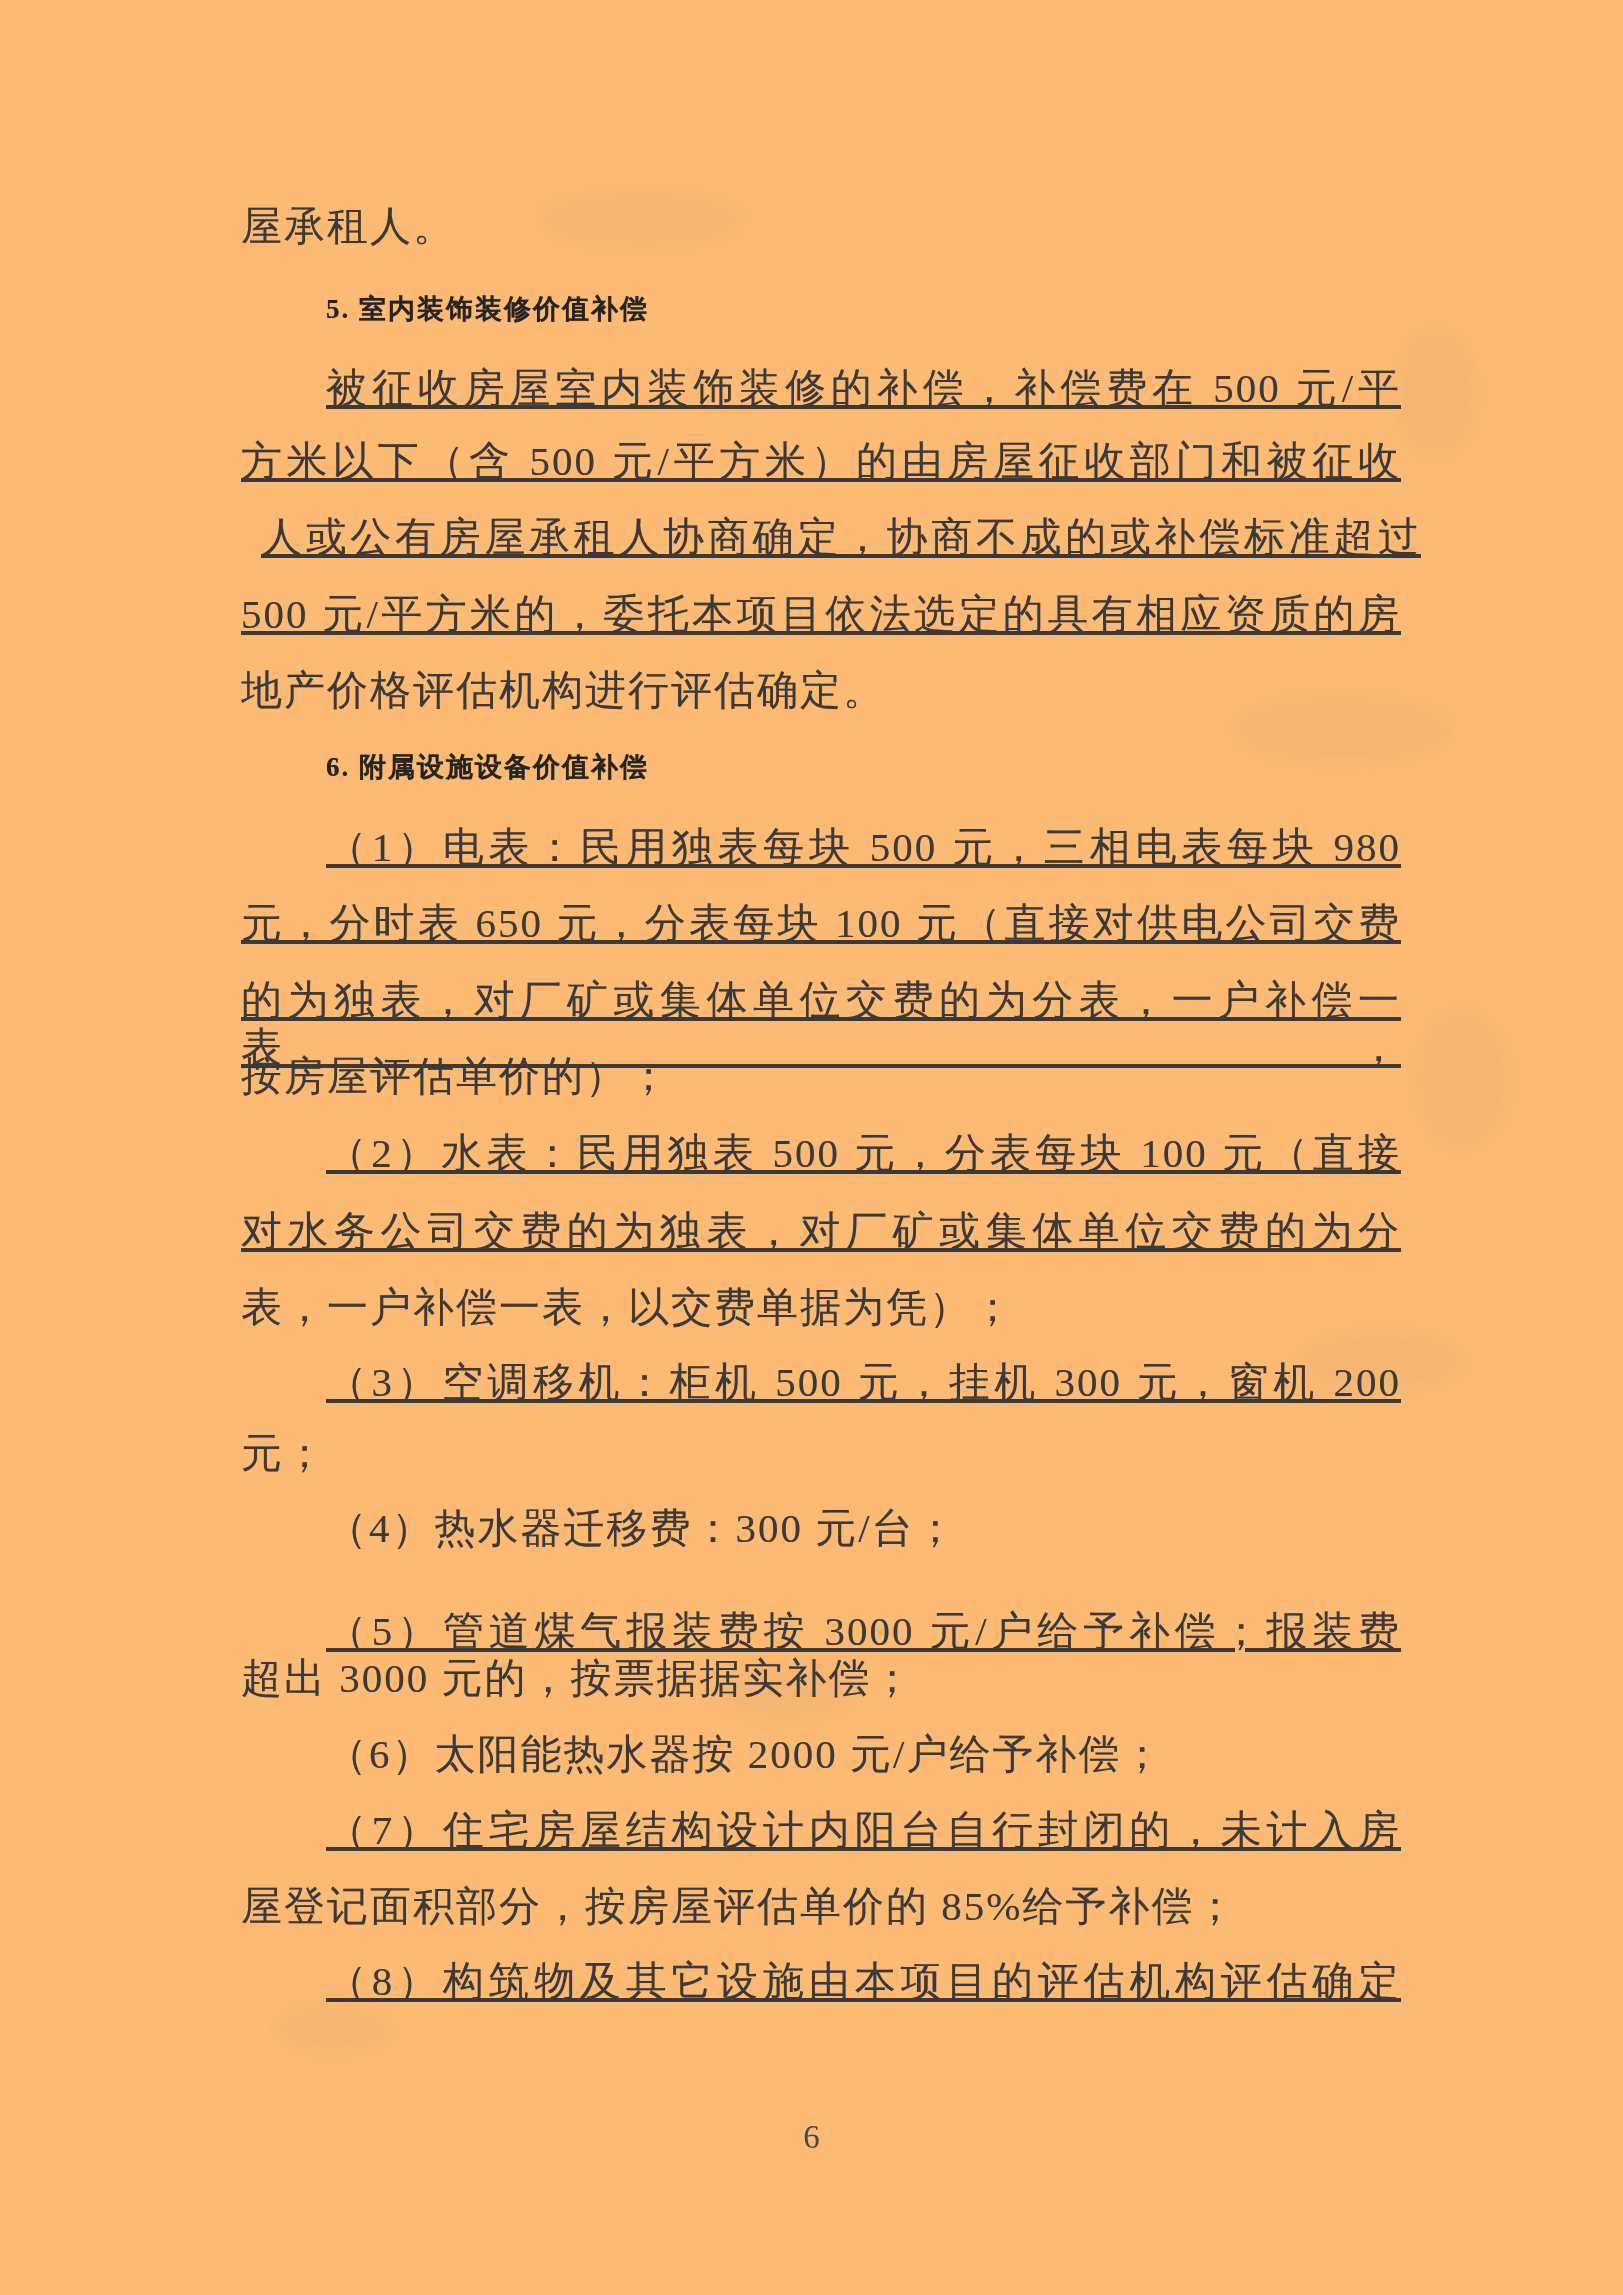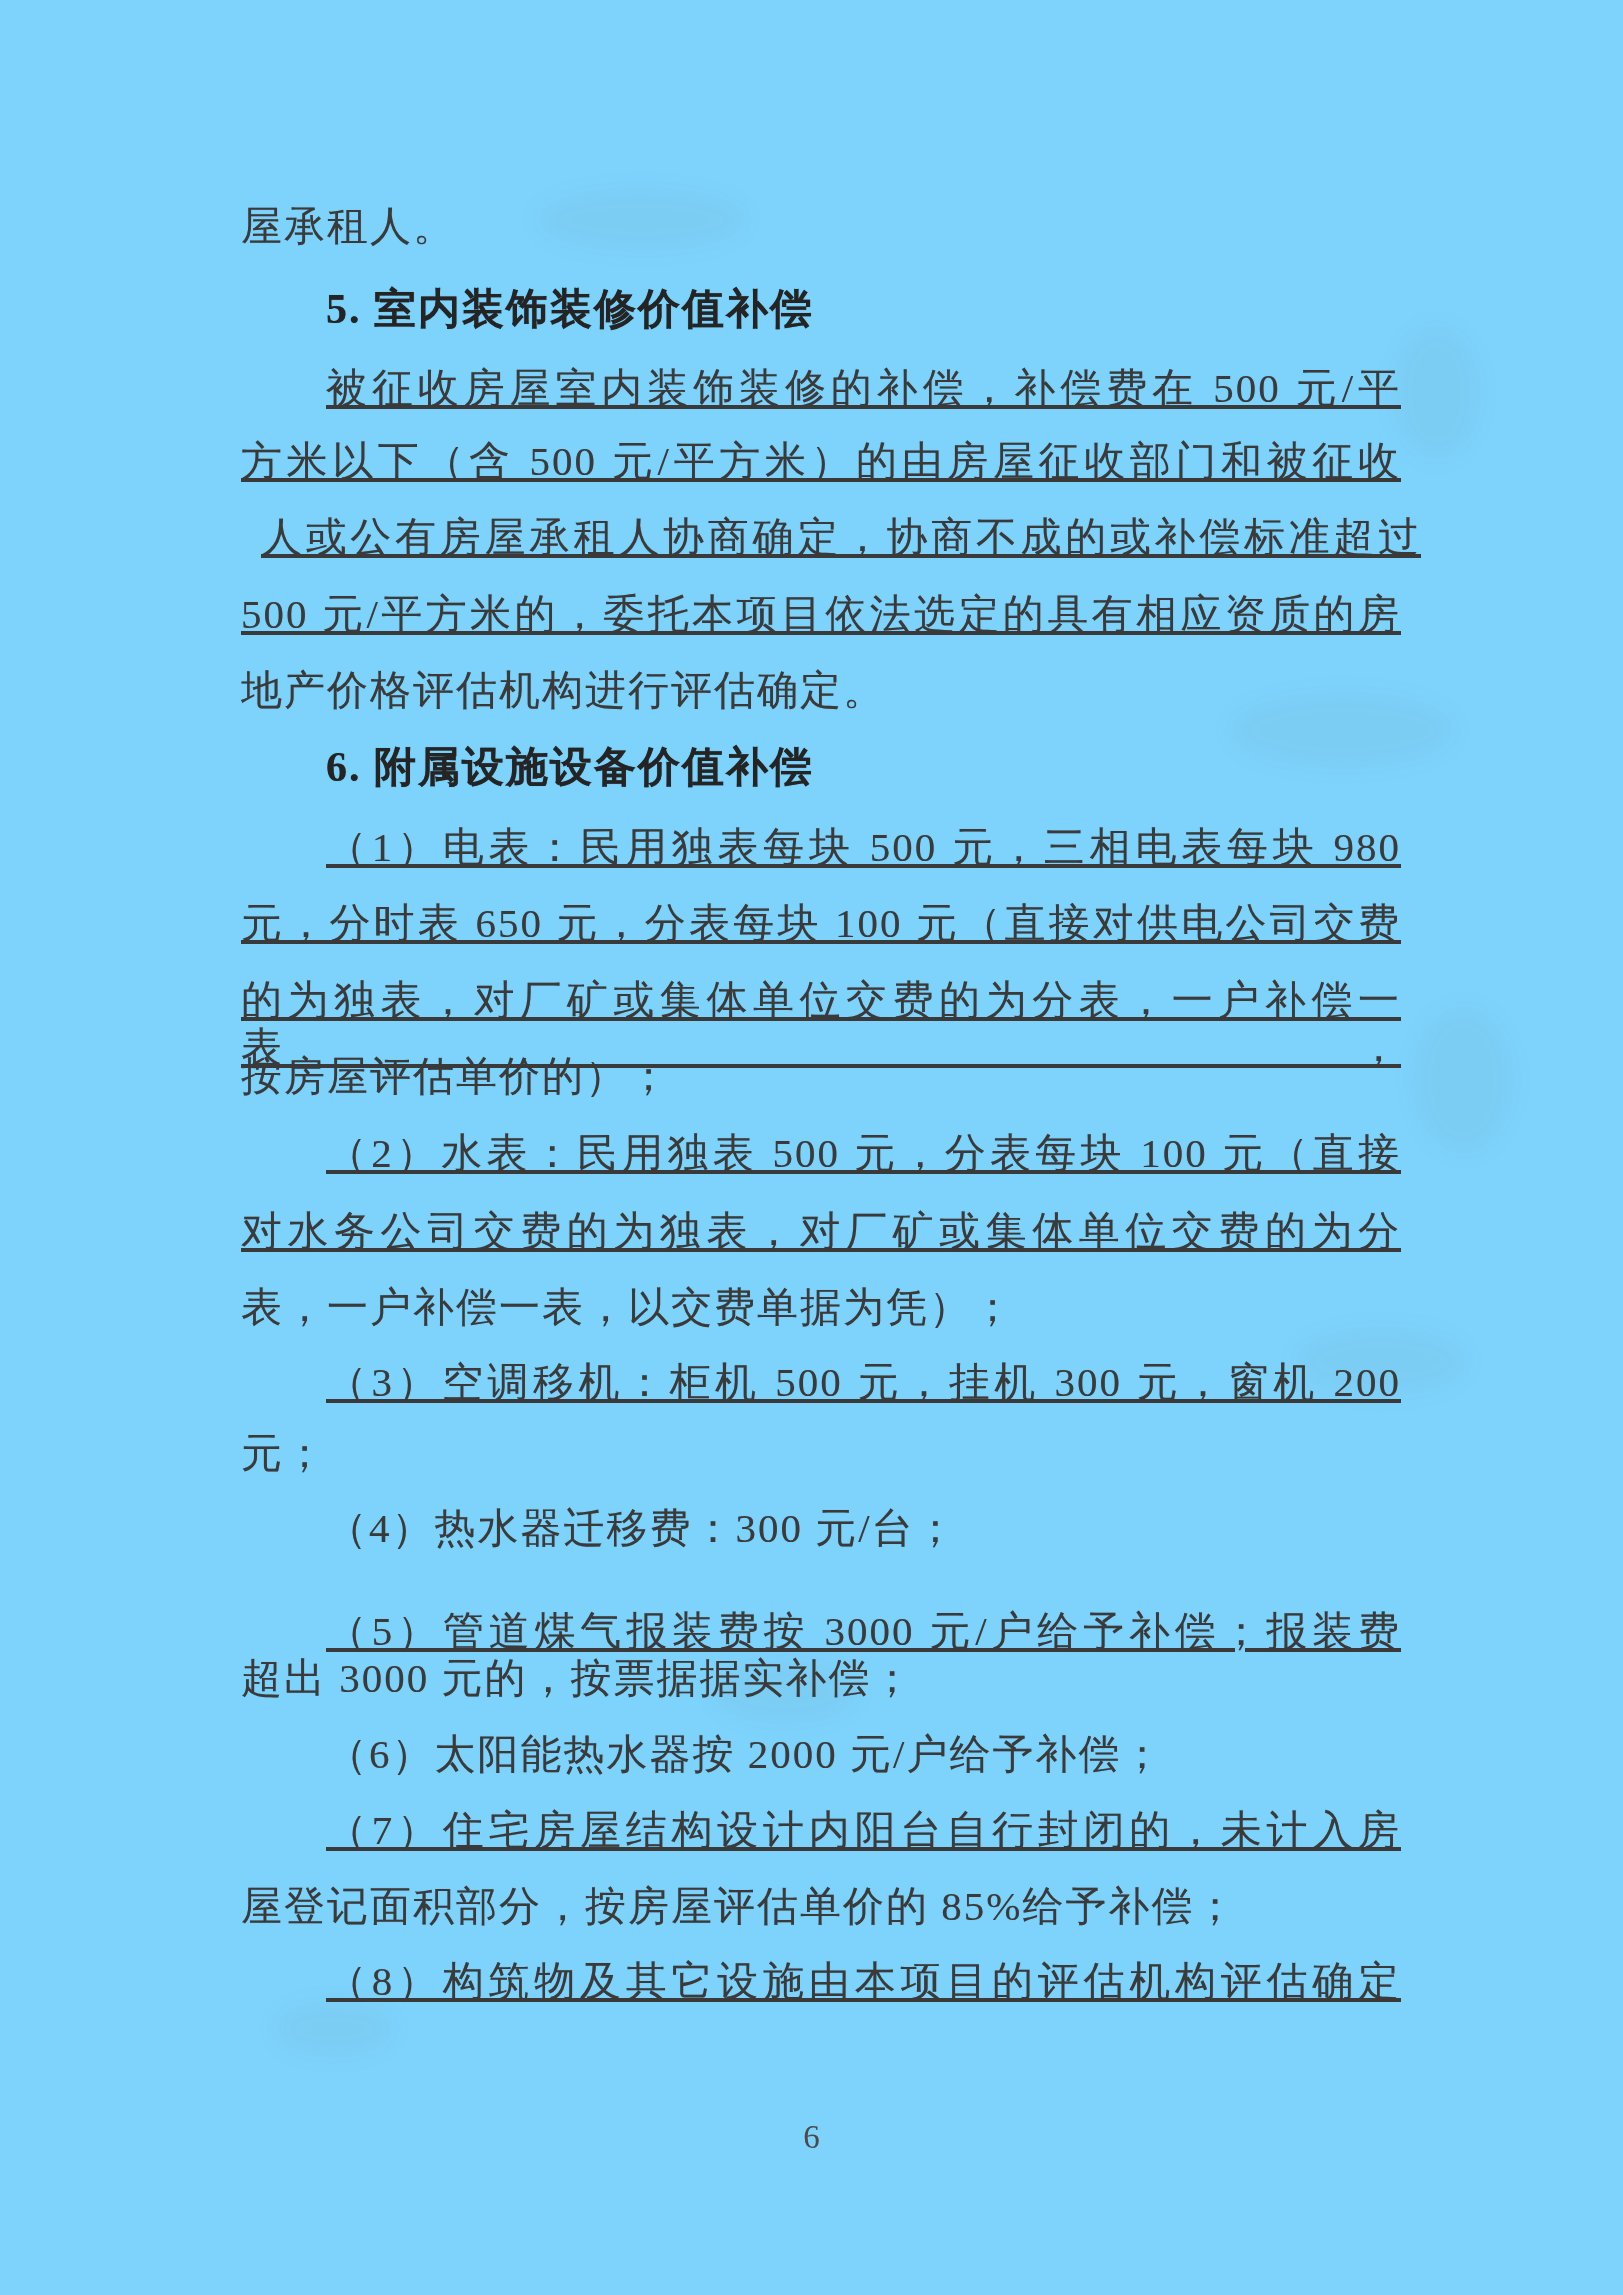--- a/index.html
+++ b/index.html
@@ -4,21 +4,21 @@
 <style>
   html, body {
     margin: 0;
     padding: 0;
     background: #ffffff;
   }
   .page {
     position: relative;
     width: 1623px;
     height: 2295px;
-    background: #7dd3fc;
+    background: #fdba74;
     overflow: hidden;
     font-family: "Liberation Serif", "DejaVu Serif", serif;
     color: #353535;
   }
   .line {
     position: absolute;
     left: 241px;
     width: 1160px;
     font-size: 41px;
     line-height: 47px;
@@ -32,21 +32,21 @@
     text-align: justify;
     text-align-last: justify;
     text-decoration: underline;
   }
   .indent {
     text-indent: 85px;
   }
   .heading {
     font-weight: 700;
     color: #242424;
-    font-size: 42px;
+    font-size: 27px;
     text-shadow: 0 0 0.7px rgba(20,20,20,0.6);
   }
   .page-number {
     position: absolute;
     left: 0;
     top: 2119px;
     width: 100%;
     text-align: center;
     font-size: 33px;
     letter-spacing: 0;

